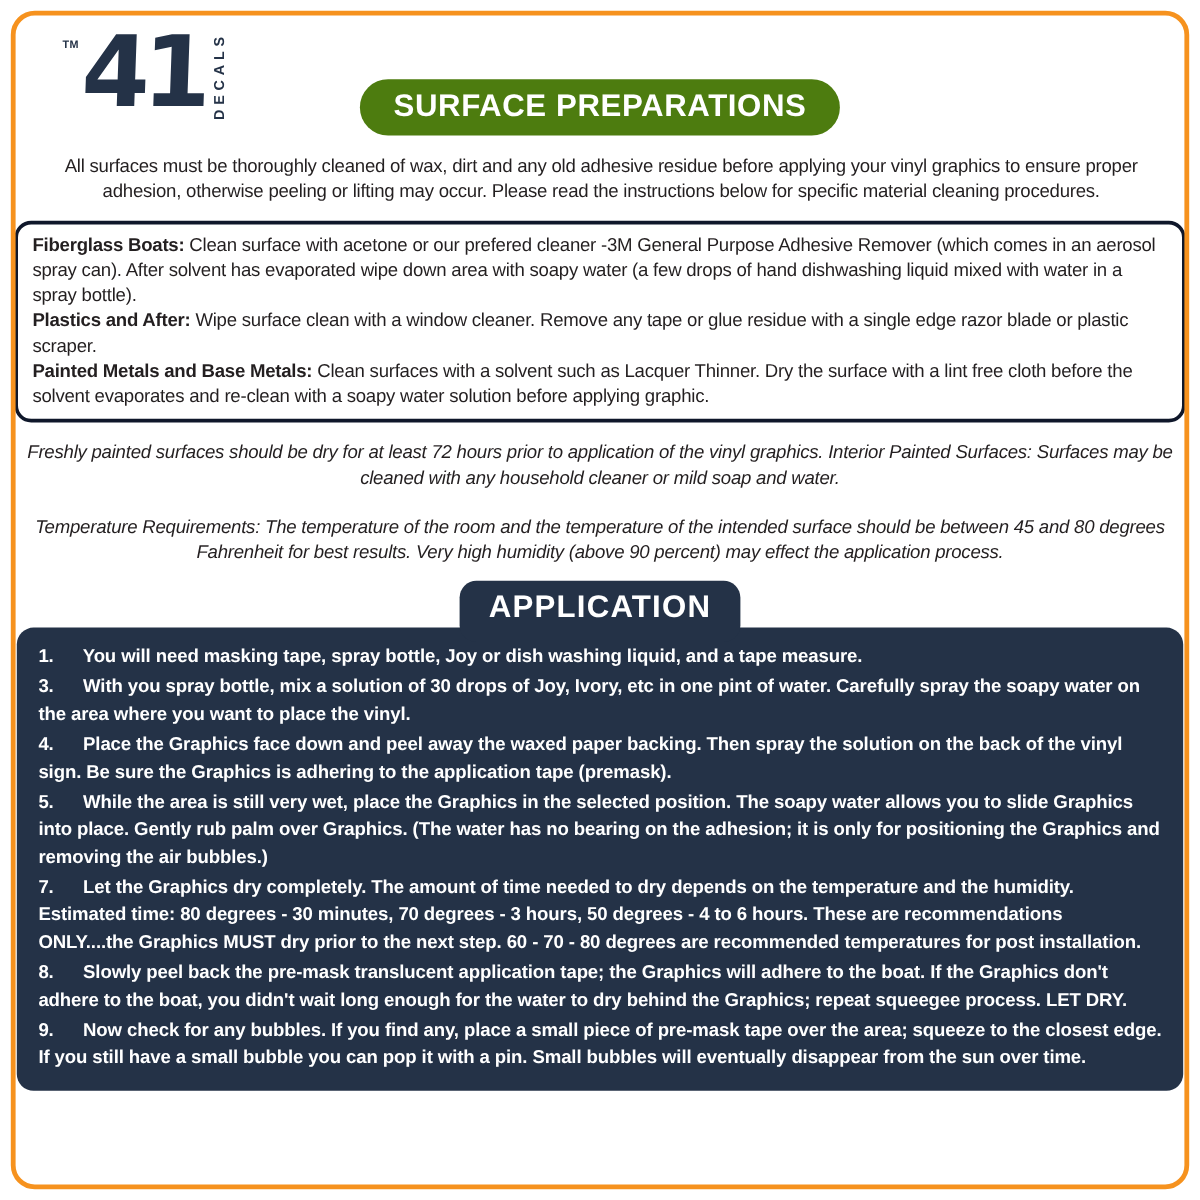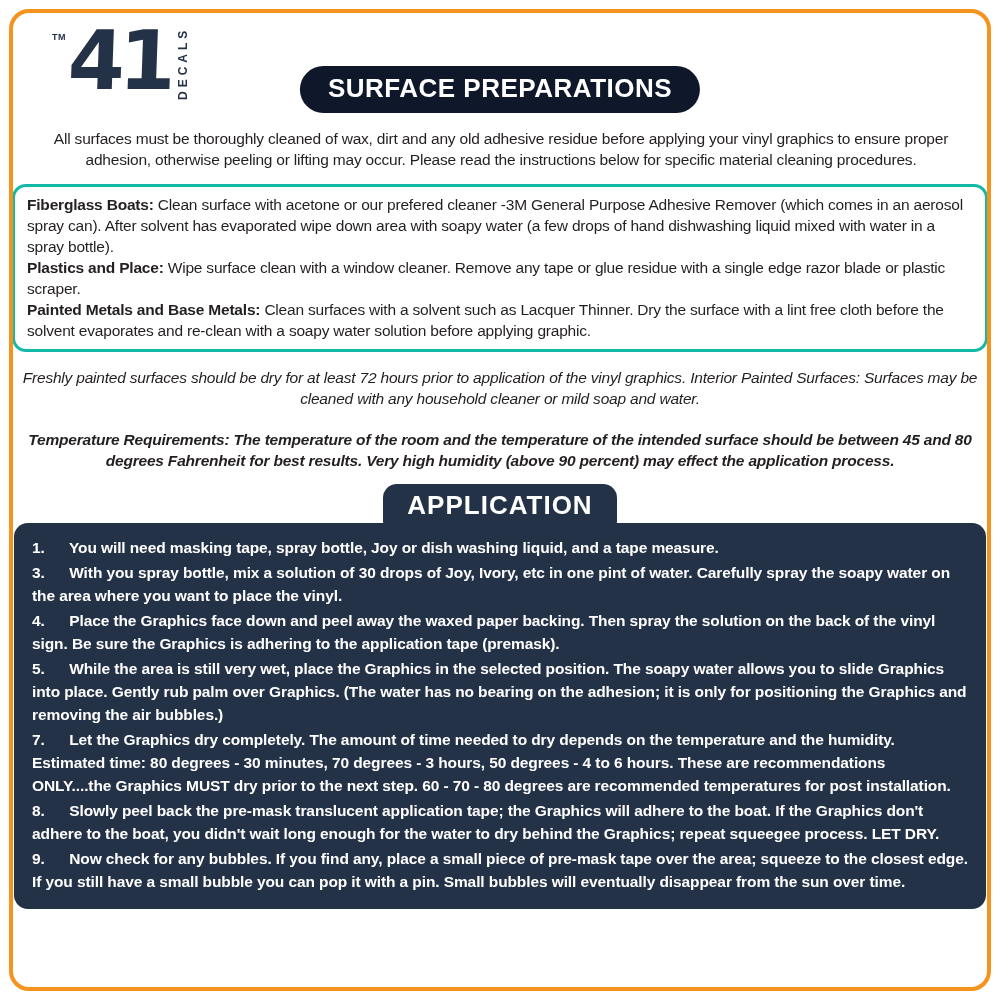--- a/index.html
+++ b/index.html
@@ -61,59 +61,59 @@
     height: 74px;
     margin-left: 6px;
     margin-top: 4px;
     text-align: left;
   }
   .badge-surface {
     position: absolute;
     left: 50%;
     top: 66px;
     transform: translateX(-50%);
-    background: #0f172a;
+    background: #4d7c0f;
     color: #ffffff;
     font-weight: bold;
     font-size: 26px;
     letter-spacing: 0.5px;
     padding: 7px 28px 9px;
     border-radius: 26px;
     white-space: nowrap;
   }
   
   .intro {
     margin: 10px 24px 0 26px;
     font-size: 15.5px;
     line-height: 21px;
     letter-spacing: -0.2px;
     text-align: center;
   }
   
   .prep-box {
     margin: 14px 12px 0;
-    border: 3px solid #14b8a6;
+    border: 3px solid #0f172a;
     border-radius: 14px;
     padding: 7px 12px 8px;
     font-size: 15.5px;
     line-height: 21px;
     letter-spacing: -0.2px;
   }
   .prep-box p { margin: 0; }
   .prep-box b { letter-spacing: -0.2px; }
   
   .note {
     margin: 15px 18px 0;
     font-style: italic;
     text-align: center;
     font-size: 15.5px;
     line-height: 21px;
     letter-spacing: -0.2px;
   }
-  .note + .note { margin-top: 20px; font-weight: bold; }
+  .note + .note { margin-top: 20px; }
   
   .badge-application {
     position: relative;
     z-index: 2;
     width: fit-content;
     margin: 13px auto -12px;
     background: #243247;
     color: #ffffff;
     font-weight: bold;
     font-size: 26px;
@@ -156,21 +156,21 @@
   </div>
 
   <p class="intro">All surfaces must be thoroughly cleaned of wax, dirt and any old adhesive residue before applying your vinyl graphics to ensure proper adhesion, otherwise peeling or lifting may occur. Please read the instructions below for specific material cleaning procedures.</p>
 
   <div class="prep-box">
     <p>
       <b>Fiberglass Boats:</b>
       <span>Clean surface with acetone or our prefered cleaner -3M General Purpose Adhesive Remover (which comes in an aerosol spray can). After solvent has evaporated wipe down area with soapy water (a few drops of hand dishwashing liquid mixed with water in a spray bottle).</span>
     </p>
     <p>
-      <b>Plastics and Place:</b>
+      <b>Plastics and After:</b>
       <span>Wipe surface clean with a window cleaner. Remove any tape or glue residue with a single edge razor blade or plastic scraper.</span>
     </p>
     <p>
       <b>Painted Metals and Base Metals:</b>
       <span>Clean surfaces with a solvent such as Lacquer Thinner. Dry the surface with a lint free cloth before the solvent evaporates and re-clean with a soapy water solution before applying graphic.</span>
     </p>
   </div>
 
   <p class="note">Freshly painted surfaces should be dry for at least 72 hours prior to application of the vinyl graphics. Interior Painted Surfaces: Surfaces may be cleaned with any household cleaner or mild soap and water.</p>
   <p class="note">Temperature Requirements: The temperature of the room and the temperature of the intended surface should be between 45 and 80 degrees Fahrenheit for best results. Very high humidity (above 90 percent) may effect the application process.</p>

